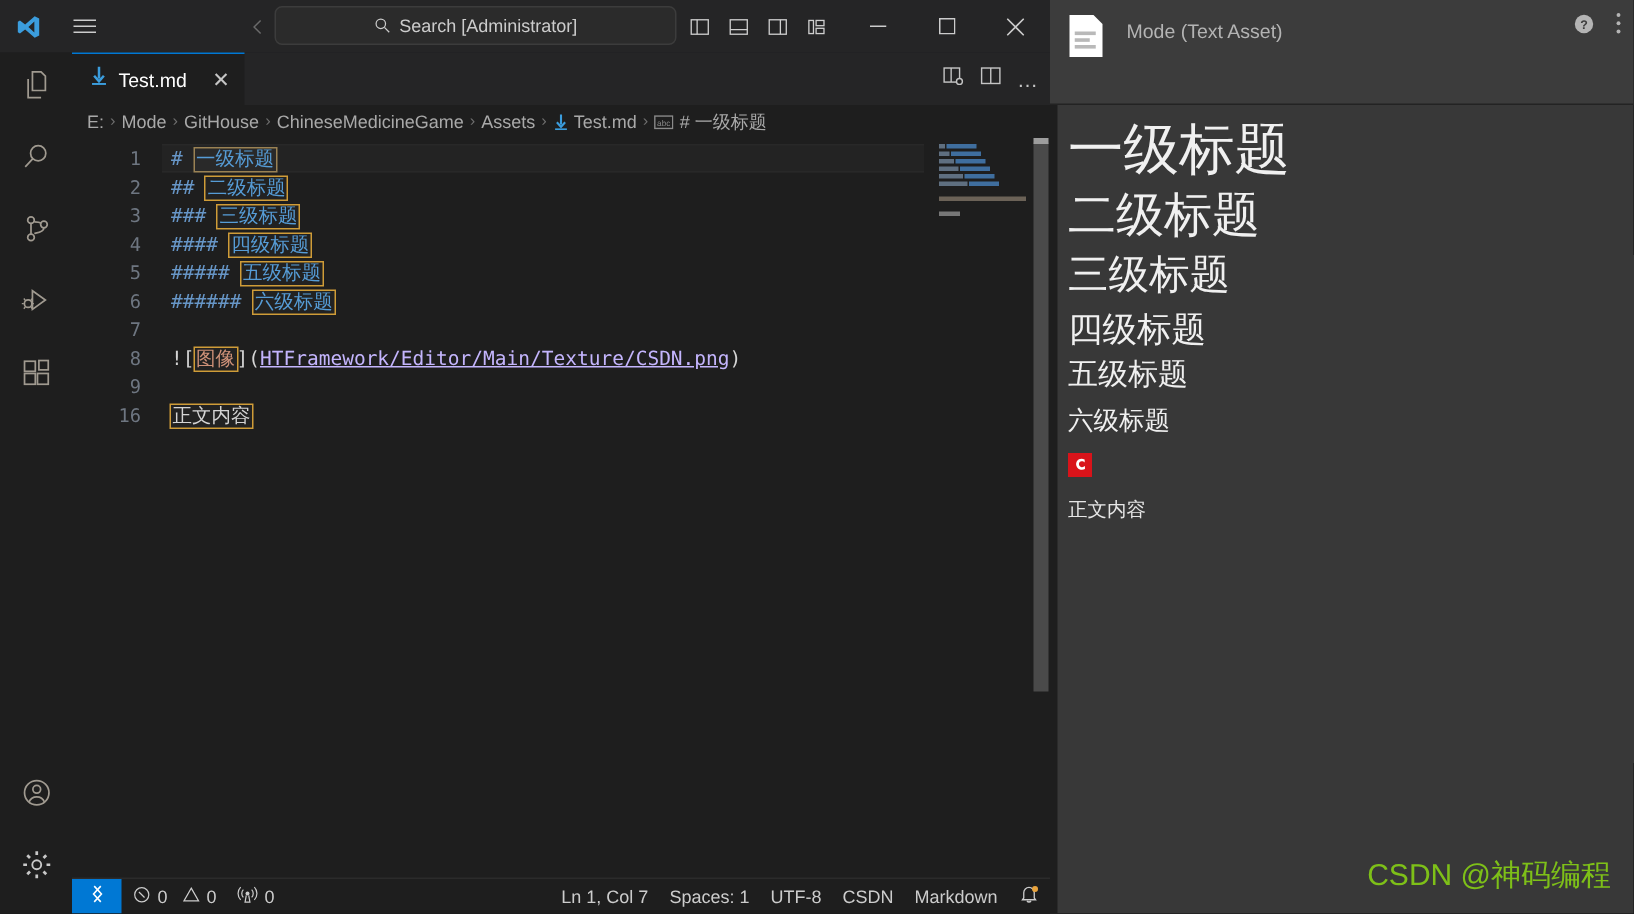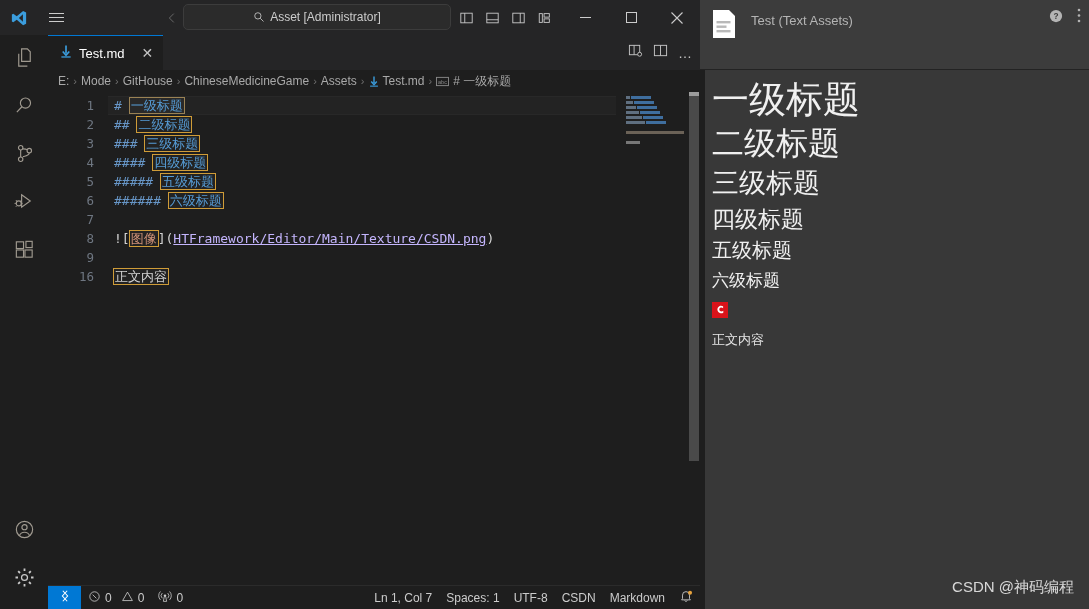--- a/index.html
+++ b/index.html
@@ -164,21 +164,21 @@
   .u-h1 { font-size: 37px; line-height: 1.12; margin: 9px 0 0 0; }
   .u-h2 { font-size: 32px; line-height: 1.12; margin: 6px 0 0 0; }
   .u-h3 { font-size: 27px; line-height: 1.14; margin: 6px 0 0 0; }
   .u-h4 { font-size: 23px; line-height: 1.14; margin: 7px 0 0 0; }
   .u-h5 { font-size: 20px; line-height: 1.16; margin: 7px 0 0 0; }
   .u-h6 { font-size: 17px; line-height: 1.18; margin: 9px 0 0 0; }
   .u-img { width: 16px; height: 16px; background:#d9131a; margin: 11px 0 0 0; display:flex; align-items:center; justify-content:center; }
   .u-body { font-size: 13px; color:#e6e6e6; margin-top: 13px; }
   .u-watermark {
     position:absolute; right: 15px; bottom: 12px;
-    color:#e5e5e5; font-size: 15px; opacity: .92;
+    color:#84cc16; font-size: 20px; opacity: .92;
   }
   .u-leftedge { position:absolute; left:0; top:0; width: 5px; height: 609px; background:#1e1e1e; }
 </style>
 </head>
 <body>
 
 <div id="root">
 
   <div class="vscode">
 
@@ -208,21 +208,21 @@
         </div>
       </div>
 
       <div class="searchbox">
         <span class="mag">
           <svg width="12" height="12" viewBox="0 0 16 16">
             <circle cx="6.5" cy="6.5" r="4.2" stroke="#cccccc" stroke-width="1.1" fill="none"></circle>
             <path d="M9.7 9.7 14 14" stroke="#cccccc" stroke-width="1.1"></path>
           </svg>
         </span>
-        <span>Asset [Administrator]</span>
+        <span>Search [Administrator]</span>
       </div>
 
       <div class="tb-layout">
         <div class="lay-ico">
           <svg width="15" height="14" viewBox="0 0 16 16">
             <rect x="1.5" y="2.5" width="13" height="11" stroke="#cfcfcf" stroke-width="1" fill="none"></rect>
             <line x1="6" y1="2.5" x2="6" y2="13.5" stroke="#cfcfcf" stroke-width="1"></line>
           </svg>
         </div>
         <div class="lay-ico">
@@ -552,21 +552,21 @@
 
     <div class="u-header">
       <div class="u-doc-icon">
         <svg width="26" height="30" viewBox="0 0 26 30">
           <path d="M2 1h16l6 6v22H2V1z" fill="#ffffff"></path>
           <rect x="5.5" y="12" width="14" height="2.4" fill="#b9b9b9"></rect>
           <rect x="5.5" y="16.5" width="10" height="2.4" fill="#b9b9b9"></rect>
           <rect x="5.5" y="21" width="14" height="2.4" fill="#b9b9b9"></rect>
         </svg>
       </div>
-      <div class="u-title">Test (Text Assets)</div>
+      <div class="u-title">Mode (Text Asset)</div>
       <div class="u-help">
         <svg width="14" height="14" viewBox="0 0 16 16">
           <circle cx="8" cy="8" r="7" fill="#b4b4b4"></circle>
           <text x="8" y="11.6" font-size="9.5" fill="#3c3c3c" text-anchor="middle" font-family="Liberation Sans" font-weight="bold">?</text>
         </svg>
       </div>
       <div class="u-menu">
         <svg width="4" height="15" viewBox="0 0 4 15">
           <circle cx="2" cy="2" r="1.3" fill="#b4b4b4"></circle>
           <circle cx="2" cy="7.5" r="1.3" fill="#b4b4b4"></circle>

